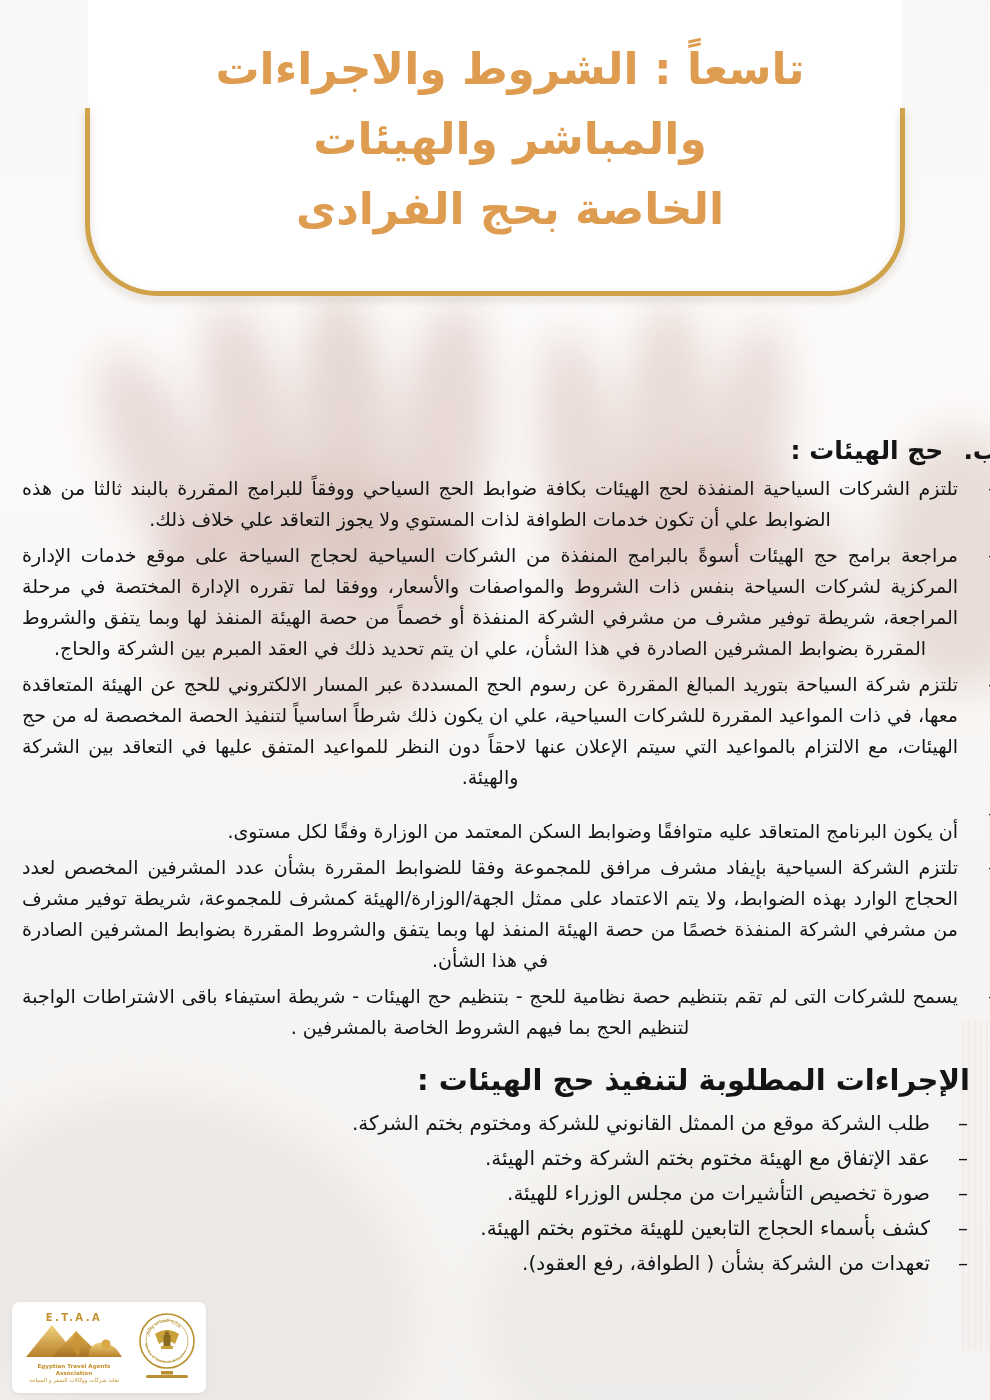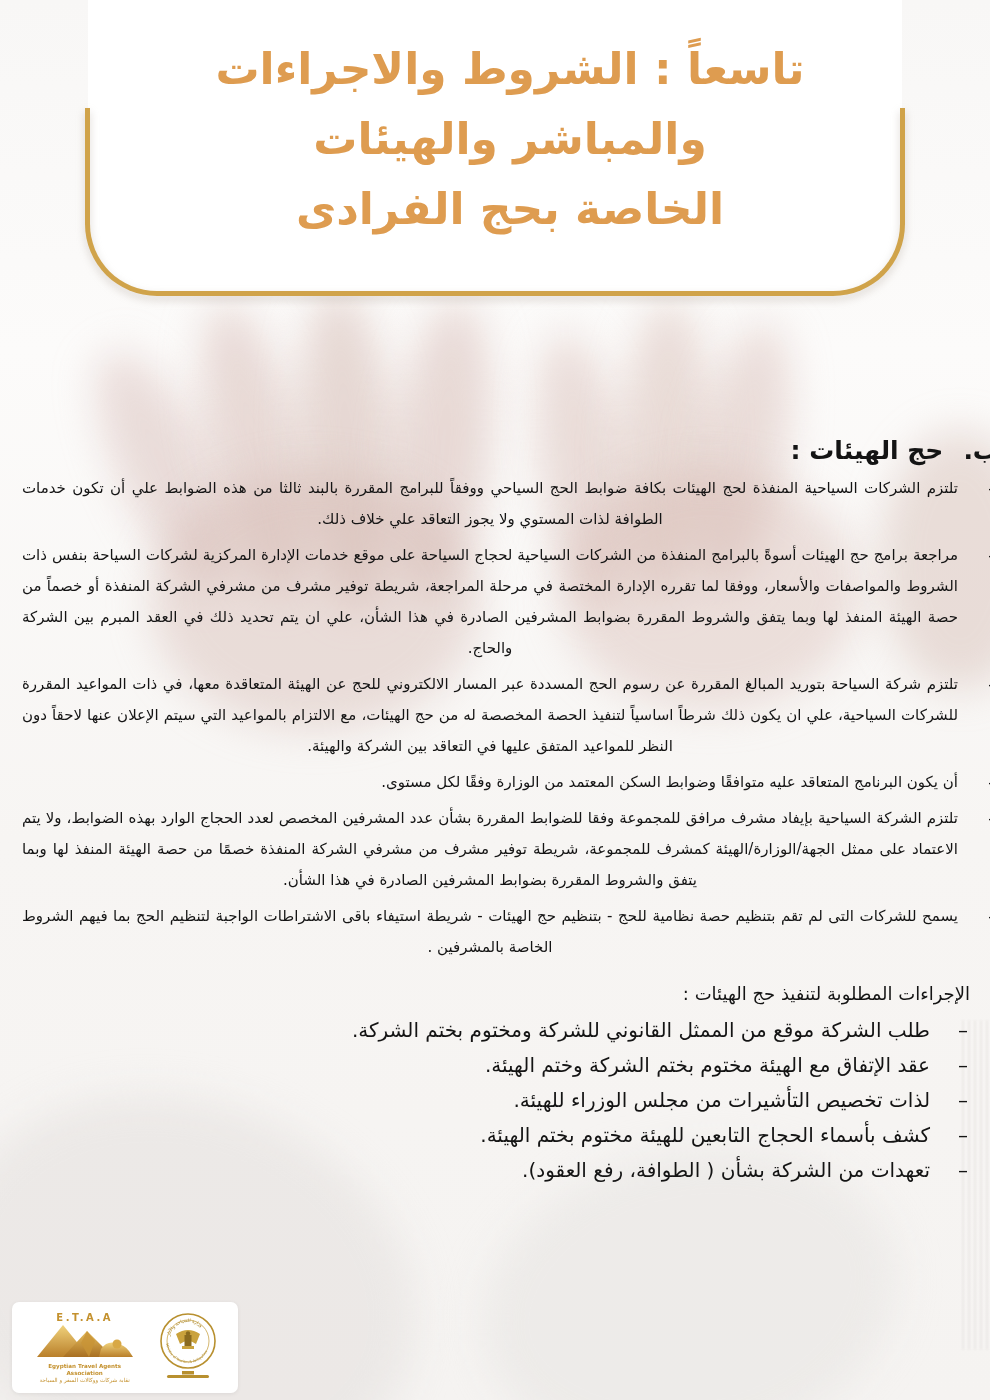--- a/index.html
+++ b/index.html
@@ -17,28 +17,28 @@
   .card-border{position:absolute;left:85px;top:108px;width:820px;height:188px;box-sizing:border-box;
                border:5px solid #d0a34a;border-top:none;border-radius:0 0 72px 72px;z-index:2;
                filter:drop-shadow(0 4px 4px rgba(150,135,120,.35));}
   .title{position:absolute;left:0;right:0;top:34px;z-index:3;text-align:center;direction:rtl;
          font-size:44px;font-weight:bold;color:#de9c50;line-height:70px;letter-spacing:0;}
   
   .content{position:absolute;left:22px;right:22px;top:436px;z-index:3;direction:rtl;color:#141414;}
   .sec-head{display:flex;gap:20px;font-size:25px;font-weight:bold;margin-bottom:8px;}
   .bullet{display:flex;margin-bottom:5px;}
   .bullet .mk{flex:0 0 auto;width:26px;margin-left:14px;font-size:20px;line-height:31px;}
-  .bullet .tx{flex:1;font-size:15px;line-height:31px;text-align:justify;text-align-last:center;}
-  .bullet .tx.start{text-align:right;text-align-last:right;}
-  .proc-head{font-size:18px;font-weight:normal;margin:20px 28px 10px 0;}
+  .bullet .tx{flex:1;font-size:19px;line-height:31px;text-align:justify;text-align-last:center;}
+  .bullet .tx.start{text-align:right;text-align-last:right;margin-top:18px;}
+  .proc-head{font-size:29px;font-weight:bold;margin:20px 28px 10px 0;}
   .proc-item{display:flex;margin:0 30px 2px 0;}
   .proc-item .mk{flex:0 0 auto;width:24px;margin-left:14px;font-size:20px;line-height:33px;}
   .proc-item .tx{font-size:20px;line-height:33px;text-align:center;}
   
-  .logos{position:absolute;left:12px;top:1302px;width:226px;height:91px;background:#fff;z-index:3;
+  .logos{position:absolute;left:12px;top:1302px;width:194px;height:91px;background:#fff;z-index:3;
          border-radius:7px;box-shadow:0 1px 4px rgba(0,0,0,.07);display:flex;align-items:center;
          justify-content:space-evenly;}
   .etaa{width:108px;text-align:center;color:#c4912e;}
   .etaa .abbr{font-size:10px;font-weight:bold;letter-spacing:2.5px;}
   .etaa .en{font-size:5.6px;font-weight:bold;line-height:7px;}
   .etaa .ar{font-size:5.6px;line-height:7px;direction:rtl;}
 </style>
 </head>
 <body>
 
@@ -106,21 +106,21 @@
     <div class="proc-item">
       <span class="mk">–</span>
       <div class="tx">طلب الشركة موقع من الممثل القانوني للشركة ومختوم بختم الشركة.</div>
     </div>
     <div class="proc-item">
       <span class="mk">–</span>
       <div class="tx">عقد الإتفاق مع الهيئة مختوم بختم الشركة وختم الهيئة.</div>
     </div>
     <div class="proc-item">
       <span class="mk">–</span>
-      <div class="tx">لذات تخصيص التأشيرات من مجلس الوزراء للهيئة.</div>
+      <div class="tx">صورة تخصيص التأشيرات من مجلس الوزراء للهيئة.</div>
     </div>
     <div class="proc-item">
       <span class="mk">–</span>
       <div class="tx">كشف بأسماء الحجاج التابعين للهيئة مختوم بختم الهيئة.</div>
     </div>
     <div class="proc-item">
       <span class="mk">–</span>
       <div class="tx">تعهدات من الشركة بشأن ( الطوافة، رفع العقود).</div>
     </div>
   </div>

